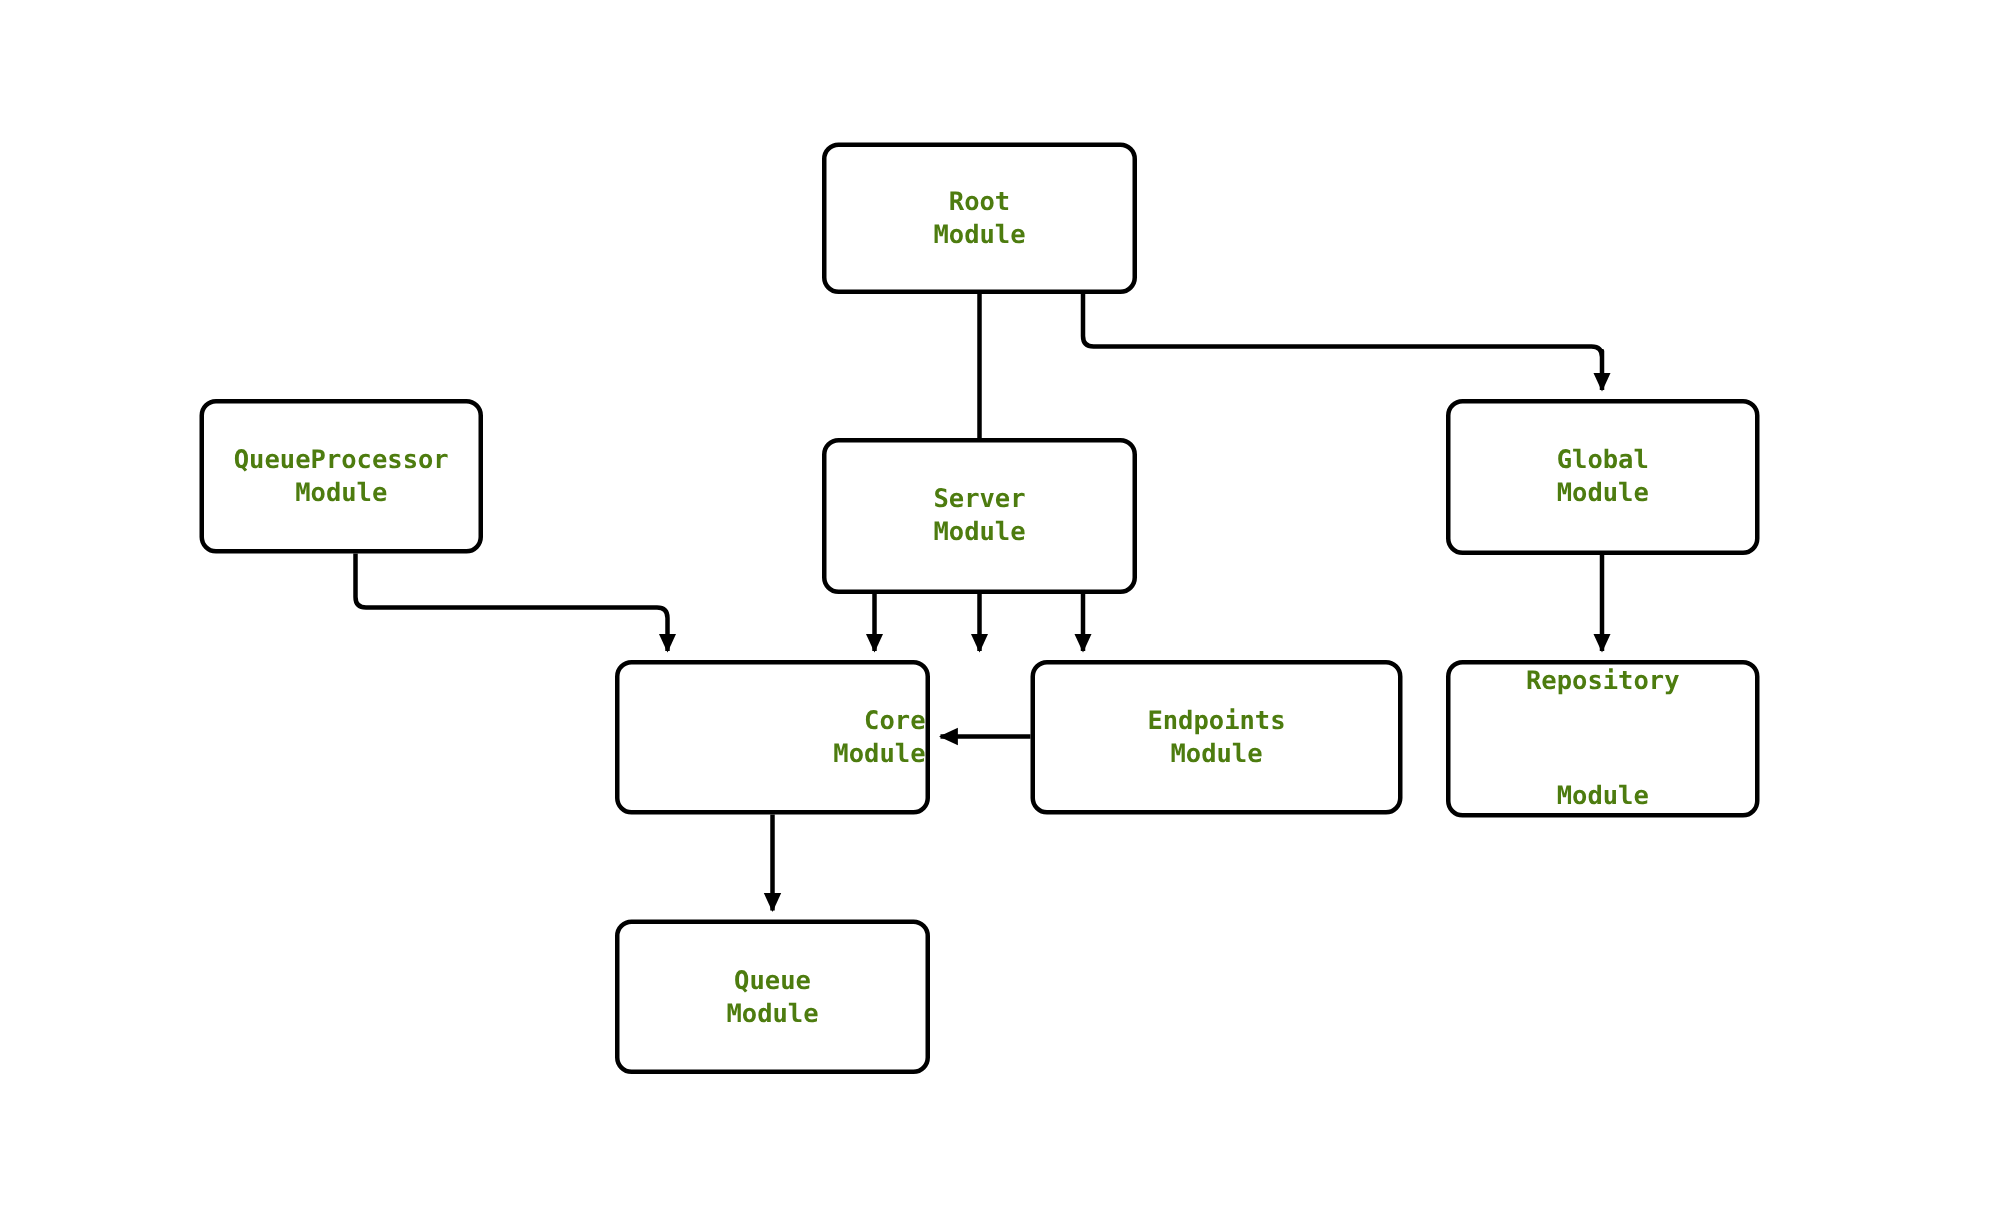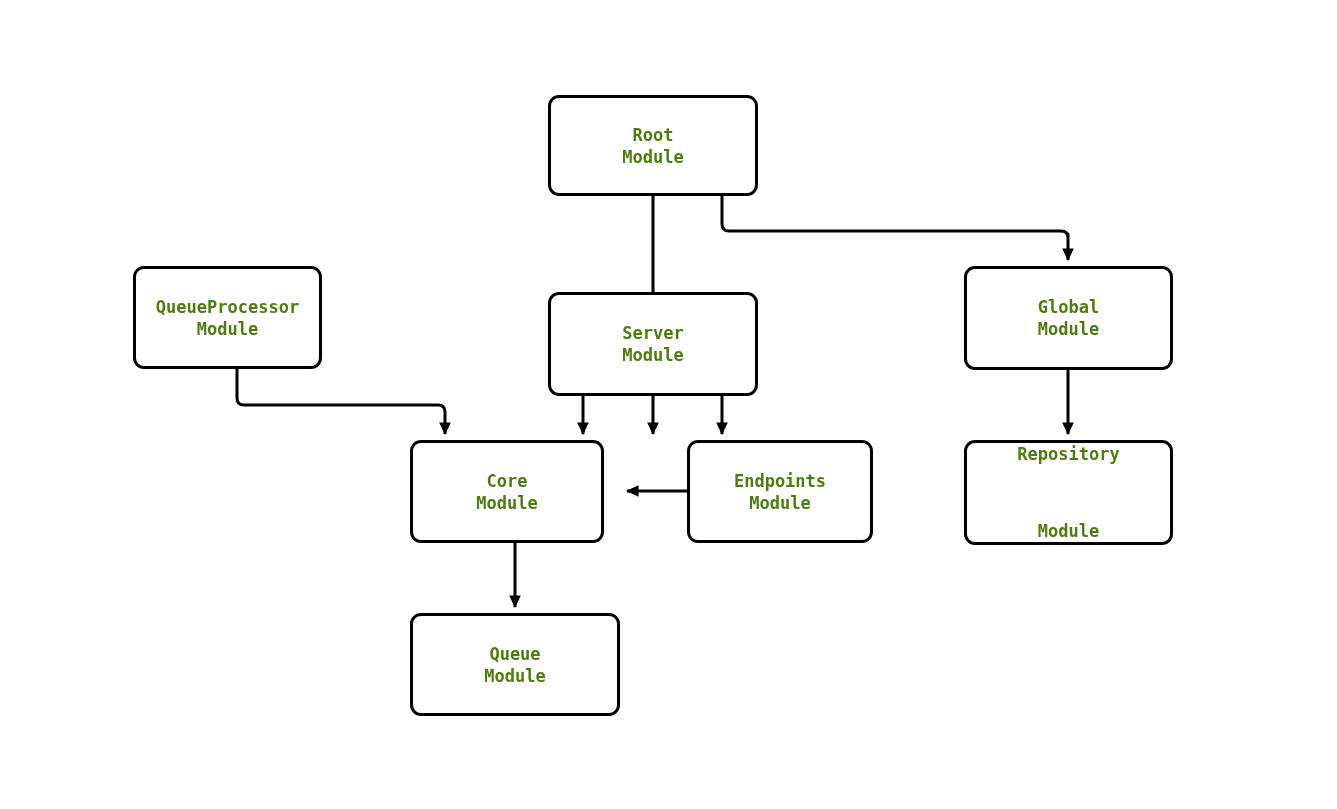--- a/index.html
+++ b/index.html
@@ -87,26 +87,26 @@
   <div class="node" style="left: 548px; top: 266px; width: 210px; height: 104px; margin-top: 26px;">
     <div class="node-line">Server</div>
     <div class="node-line">Module</div>
   </div>
 
   <div class="node" style="left: 964px; top: 266px; width: 209px; height: 104px;">
     <div class="node-line">Global</div>
     <div class="node-line">Module</div>
   </div>
 
-  <div class="node" style="left: 410px; top: 440px; width: 194px; height: 103px;">
+  <div class="node" style="left: 410px; top: 440px; width: 210px; height: 103px; align-items: flex-end;">
     <div class="node-line">Core</div>
     <div class="node-line">Module</div>
   </div>
 
-  <div class="node" style="left: 687px; top: 440px; width: 186px; height: 103px;">
+  <div class="node" style="left: 687px; top: 440px; width: 248px; height: 103px;">
     <div class="node-line">Endpoints</div>
     <div class="node-line">Module</div>
   </div>
 
   <div class="node" style="left: 964px; top: 440px; width: 209px; height: 105px; justify-content: space-between;">
     <div class="node-line">Repository</div>
     <div class="node-line">Module</div>
   </div>
 
   <div class="node" style="left: 410px; top: 613px; width: 210px; height: 103px;">

